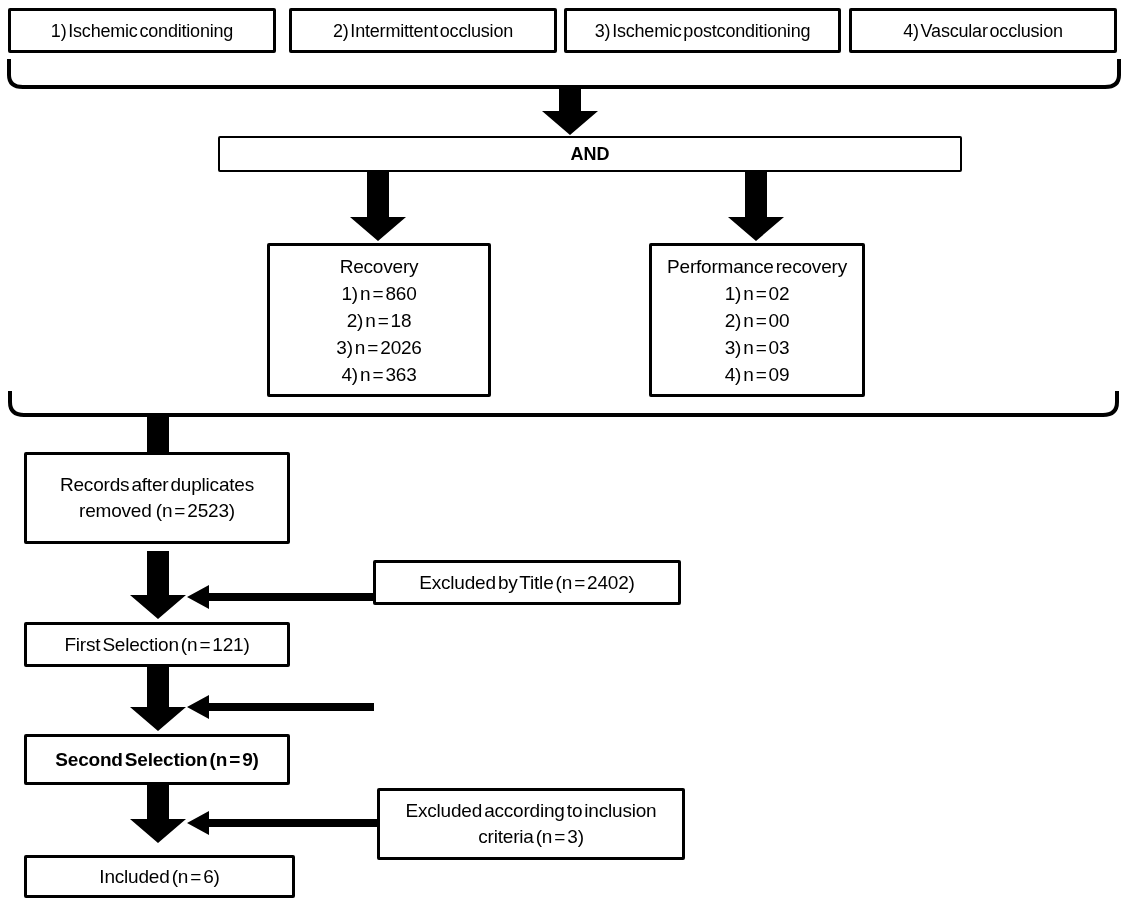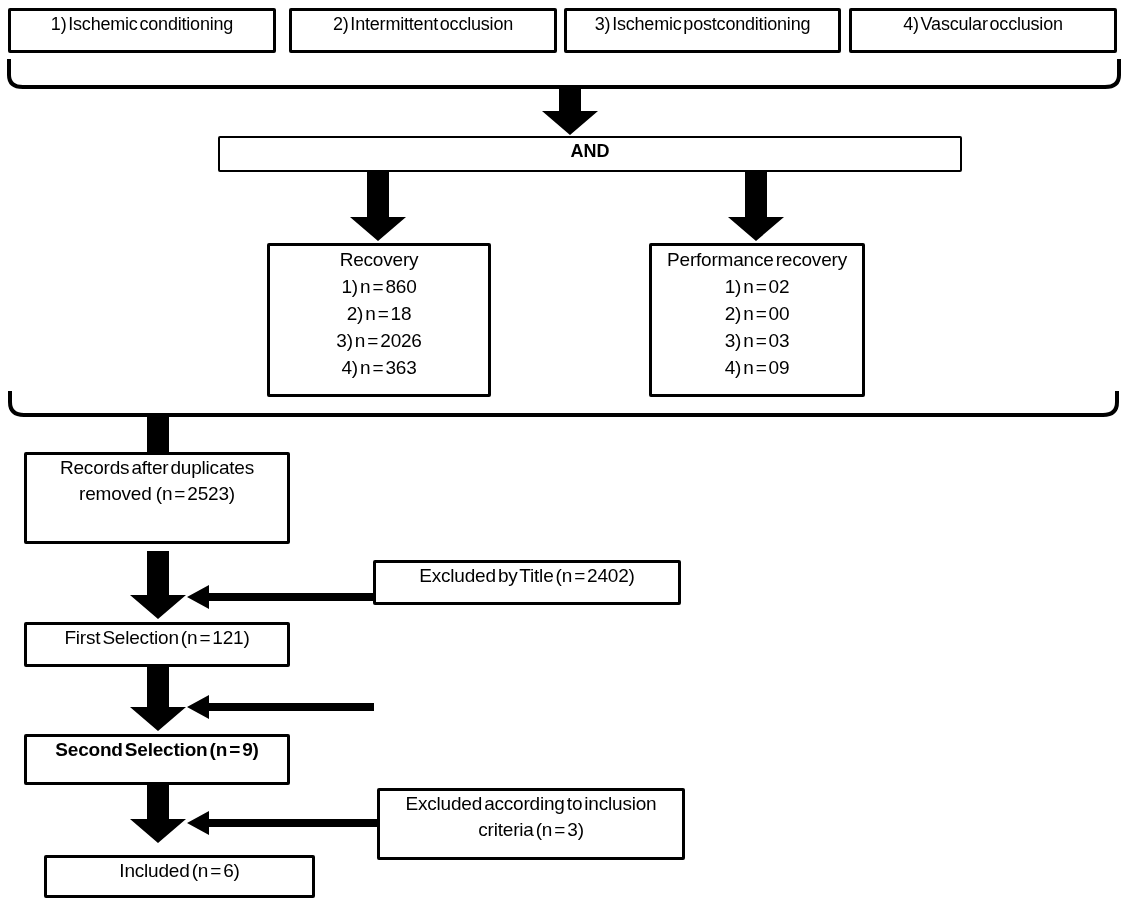--- a/index.html
+++ b/index.html
@@ -25,20 +25,21 @@
   }
   .box {
     position: absolute;
     box-sizing: border-box;
     border: 3px solid #000000;
     border-radius: 2px;
     background: #ffffff;
     display: flex;
     flex-direction: column;
     align-items: center;
+    justify-content: center;
     text-align: center;
     font-size: 19px;
     letter-spacing: -0.2px;
     word-spacing: -3px;
   }
   .box .line {
     white-space: pre-wrap;
     line-height: 26px;
   }
   .term {
@@ -128,17 +129,17 @@
 
   <div class="box" style="left:24px; top:734px; width:266px; height:51px;font-weight:bold;">
     <div class="line">Second Selection (n = 9)</div>
   </div>
 
   <div class="box" style="left:377px; top:788px; width:308px; height:72px;">
     <div class="line">Excluded according to inclusion</div>
     <div class="line">criteria (n = 3)</div>
   </div>
 
-  <div class="box" style="left:24px; top:855px; width:271px; height:43px;margin-left:20px;">
+  <div class="box" style="left:24px; top:855px; width:271px; height:43px;">
     <div class="line">Included (n = 6)</div>
   </div>
 
 </div>
 
 </body></html>

